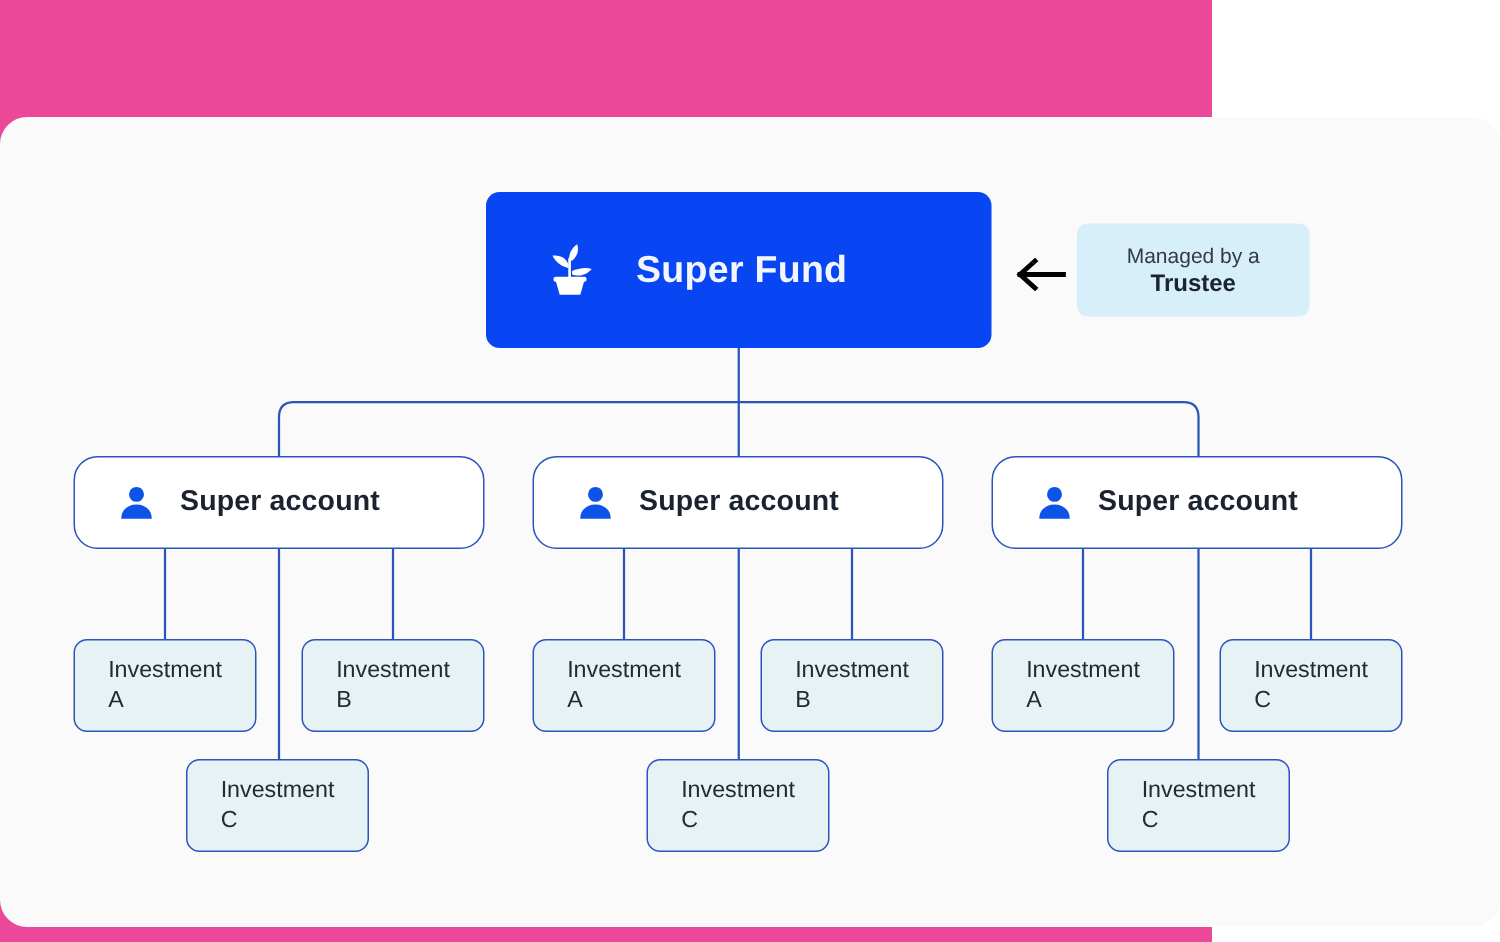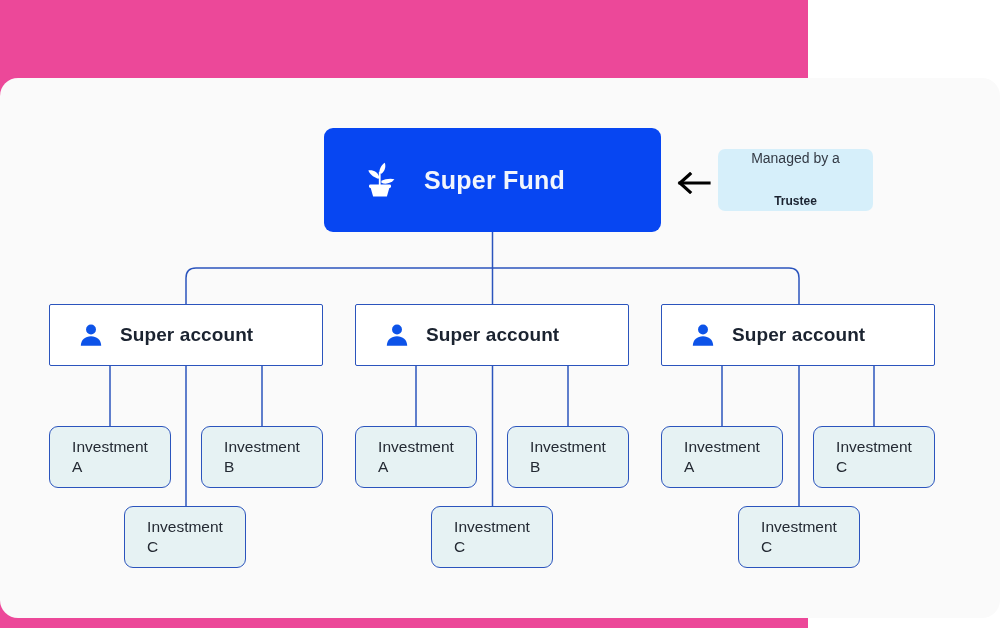--- a/index.html
+++ b/index.html
@@ -79,49 +79,49 @@
   .trustee-box {
     left: 718px;
     top: 149px;
     width: 155px;
     height: 62px;
     background: #d6effa;
     border-radius: 7px;
     display: flex;
     flex-direction: column;
     align-items: center;
-    justify-content: space-between;
+    justify-content: center;
     gap: 1px;
   }
   .trustee-line1 {
     font-size: 14px;
     color: #333a45;
     line-height: 18px;
   }
   .trustee-line2 {
-    font-size: 12px;
+    font-size: 16px;
     font-weight: bold;
     color: #1b2330;
     line-height: 20px;
   }
   .arrow-icon {
     left: 676px;
     top: 172px;
     width: 36px;
     height: 22px;
   }
 
   
   .account-box {
     top: 304px;
     width: 274px;
     height: 62px;
     background: #ffffff;
     border: 1.4px solid #2b54bd;
-    border-radius: 2px;
+    border-radius: 16px;
     display: flex;
     align-items: center;
     gap: 16px;
     padding-left: 28px;
   }
   .account-label {
     font-size: 19px;
     font-weight: bold;
     color: #1b2330;
     letter-spacing: 0.1px;

